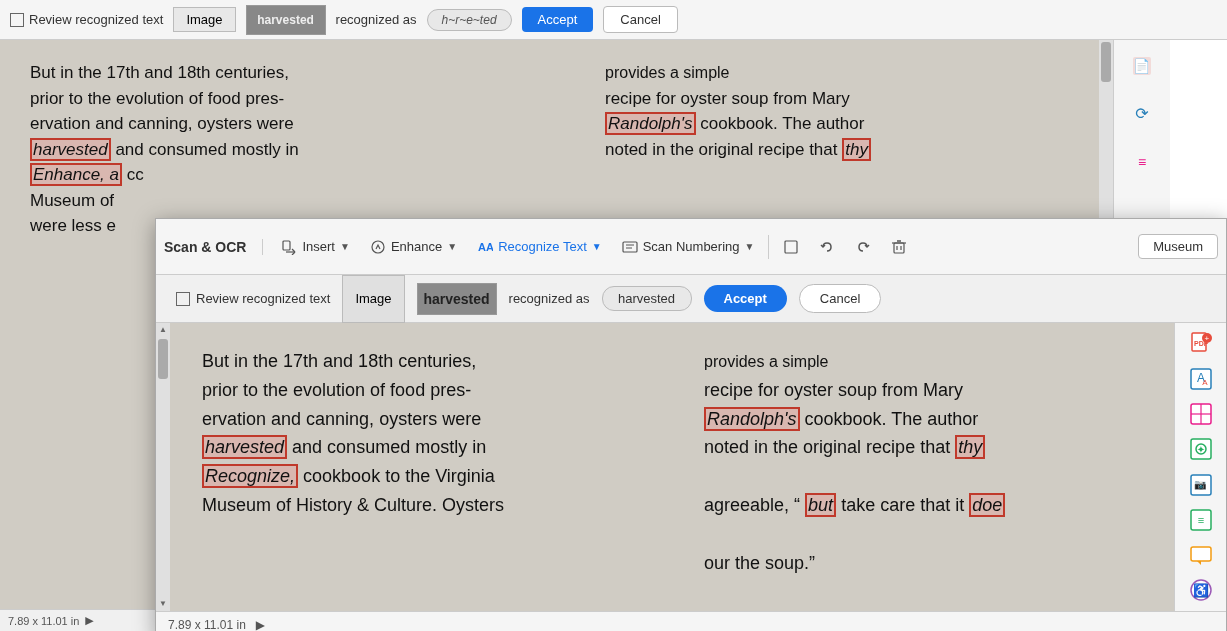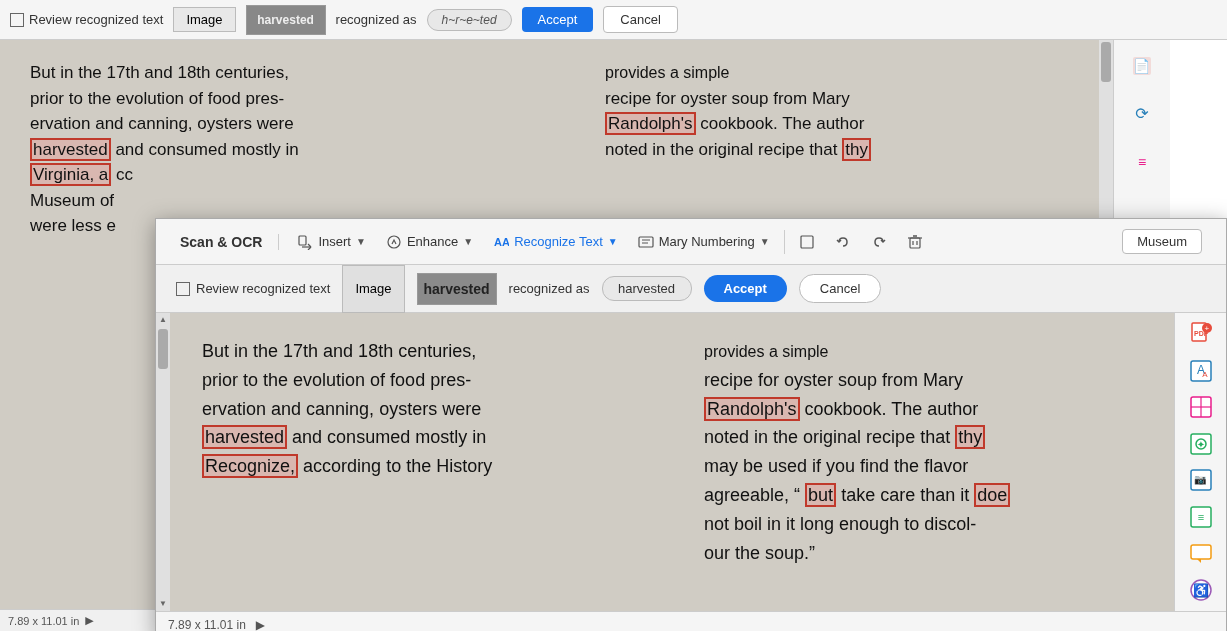--- a/index.html
+++ b/index.html
@@ -130,20 +130,21 @@
       font-size: 17px;
       line-height: 1.5;
       color: #111;
     }
 
     .highlight-box {
       display: inline;
       border: 2px solid #c0392b;
       background: rgba(255, 100, 100, 0.2);
       padding: 0 1px;
+      font-style: italic;
     }
 
     
     .sidebar-right-bg {
       position: absolute;
       top: 40px;
       right: 0;
       width: 57px;
       height: 591px;
       background: #f5f5f5;
@@ -185,26 +186,26 @@
       background: #fff;
       border: 1px solid #aaa;
       box-shadow: 0 4px 20px rgba(0,0,0,0.35);
       display: flex;
       flex-direction: column;
       z-index: 100;
     }
 
     
     .scan-ocr-toolbar {
-      height: 46px;
+      height: 56px;
       background: #f5f5f5;
       border-bottom: 1px solid #ccc;
       display: flex;
       align-items: center;
-      padding: 0 24px;
+      padding: 0 8px;
       gap: 0;
     }
 
     .scan-ocr-title {
       font-size: 14px;
       font-weight: bold;
       color: #333;
       padding-right: 16px;
       border-right: 1px solid #ccc;
       margin-right: 8px;
@@ -470,21 +471,21 @@
   </div>
 
   <div class="pdf-bg">
     <div class="pdf-content-bg">
       <div class="pdf-left-bg">
         <span>But in the 17th and 18th centuries,</span><br>
         <span>prior to the evolution of food pres-</span><br>
         <span>ervation and canning, oysters were</span><br>
         <span class="highlight-box">harvested</span>
         <span> and consumed mostly in</span><br>
-        <span class="highlight-box">Virginia, a</span>
+        <span class="highlight-box">Enhance, a</span>
         <span>cc</span><br>
         <span>Museum of</span><br>
         <span>were less e</span>
       </div>
       <div class="pdf-right-bg">
         <span style="font-size:16px;">provides a simple</span><br>
         <span>recipe for oyster soup from Mary</span><br>
         <span class="highlight-box">Randolph's</span>
         <span>cookbook. The author</span><br>
         <span>noted in the original recipe that </span>
@@ -554,21 +555,21 @@
       <span style="color:#1a73e8;text-align:center;">Recognize Text</span>
       <span class="chevron" style="color:#1a73e8;">▼</span>
     </div>
 
     <div class="toolbar-btn">
       <svg viewBox="0 0 16 16" fill="none">
           <rect x="1" y="3" width="14" height="10" rx="1" stroke="#555" stroke-width="1.2"></rect>
           <line x1="4" y1="6" x2="12" y2="6" stroke="#555" stroke-width="1"></line>
           <line x1="4" y1="9" x2="10" y2="9" stroke="#555" stroke-width="1"></line>
         </svg>
-      <span>Mary Numbering</span>
+      <span>Scan Numbering</span>
       <span class="chevron">▼</span>
     </div>
 
     <div class="toolbar-separator"></div>
 
     <div class="toolbar-btn">
       <svg viewBox="0 0 16 16" fill="none">
           <rect x="2" y="2" width="12" height="12" rx="1" stroke="#555" stroke-width="1.2"></rect>
         </svg>
     </div>
@@ -625,37 +626,37 @@
       <div class="modal-scrollbar-down">▼</div>
     </div>
 
     <div class="modal-pdf-left">
       <span>But in the 17th and 18th centuries,</span><br>
       <span>prior to the evolution of food pres-</span><br>
       <span>ervation and canning, oysters were</span><br>
       <span class="highlight-box">harvested</span>
       <span>and consumed mostly in</span><br>
       <span class="highlight-box">Recognize,</span>
-      <span>according to the History</span><br>
-      <br>
+      <span>cookbook to the Virginia</span><br>
+      <span>Museum of History &amp; Culture. Oysters</span><br>
     </div>
 
     <div class="modal-pdf-right">
       <span style="font-size:16px;">provides a simple</span><br>
       <span>recipe for oyster soup from Mary</span><br>
       <span class="highlight-box">Randolph's</span>
       <span>cookbook. The author</span><br>
       <span>noted in the original recipe that</span>
       <span class="highlight-box">thy</span><br>
-      <span>may be used if you find the flavor</span><br>
+      <br>
       <span>agreeable, “</span>
       <span class="highlight-box">but</span>
-      <span>take care than it</span>
+      <span>take care that it</span>
       <span class="highlight-box">doe</span><br>
-      <span>not boil in it long enough to discol-</span><br>
+      <br>
       <span>our the soup.”</span>
     </div>
 
     <div class="modal-sidebar-right">
       <div class="sidebar-icon" style="color:#e74c3c;">
         <svg width="24" height="24" viewBox="0 0 24 24">
             <rect x="3" y="1" width="14" height="18" rx="1" fill="white" stroke="#e74c3c" stroke-width="1.5"></rect>
             <text x="5" y="14" font-size="7" fill="#e74c3c" font-weight="bold">PDF</text>
             <circle cx="18" cy="6" r="5" fill="#e74c3c"></circle>
             <text x="15.5" y="9" font-size="8" fill="white">+</text>

